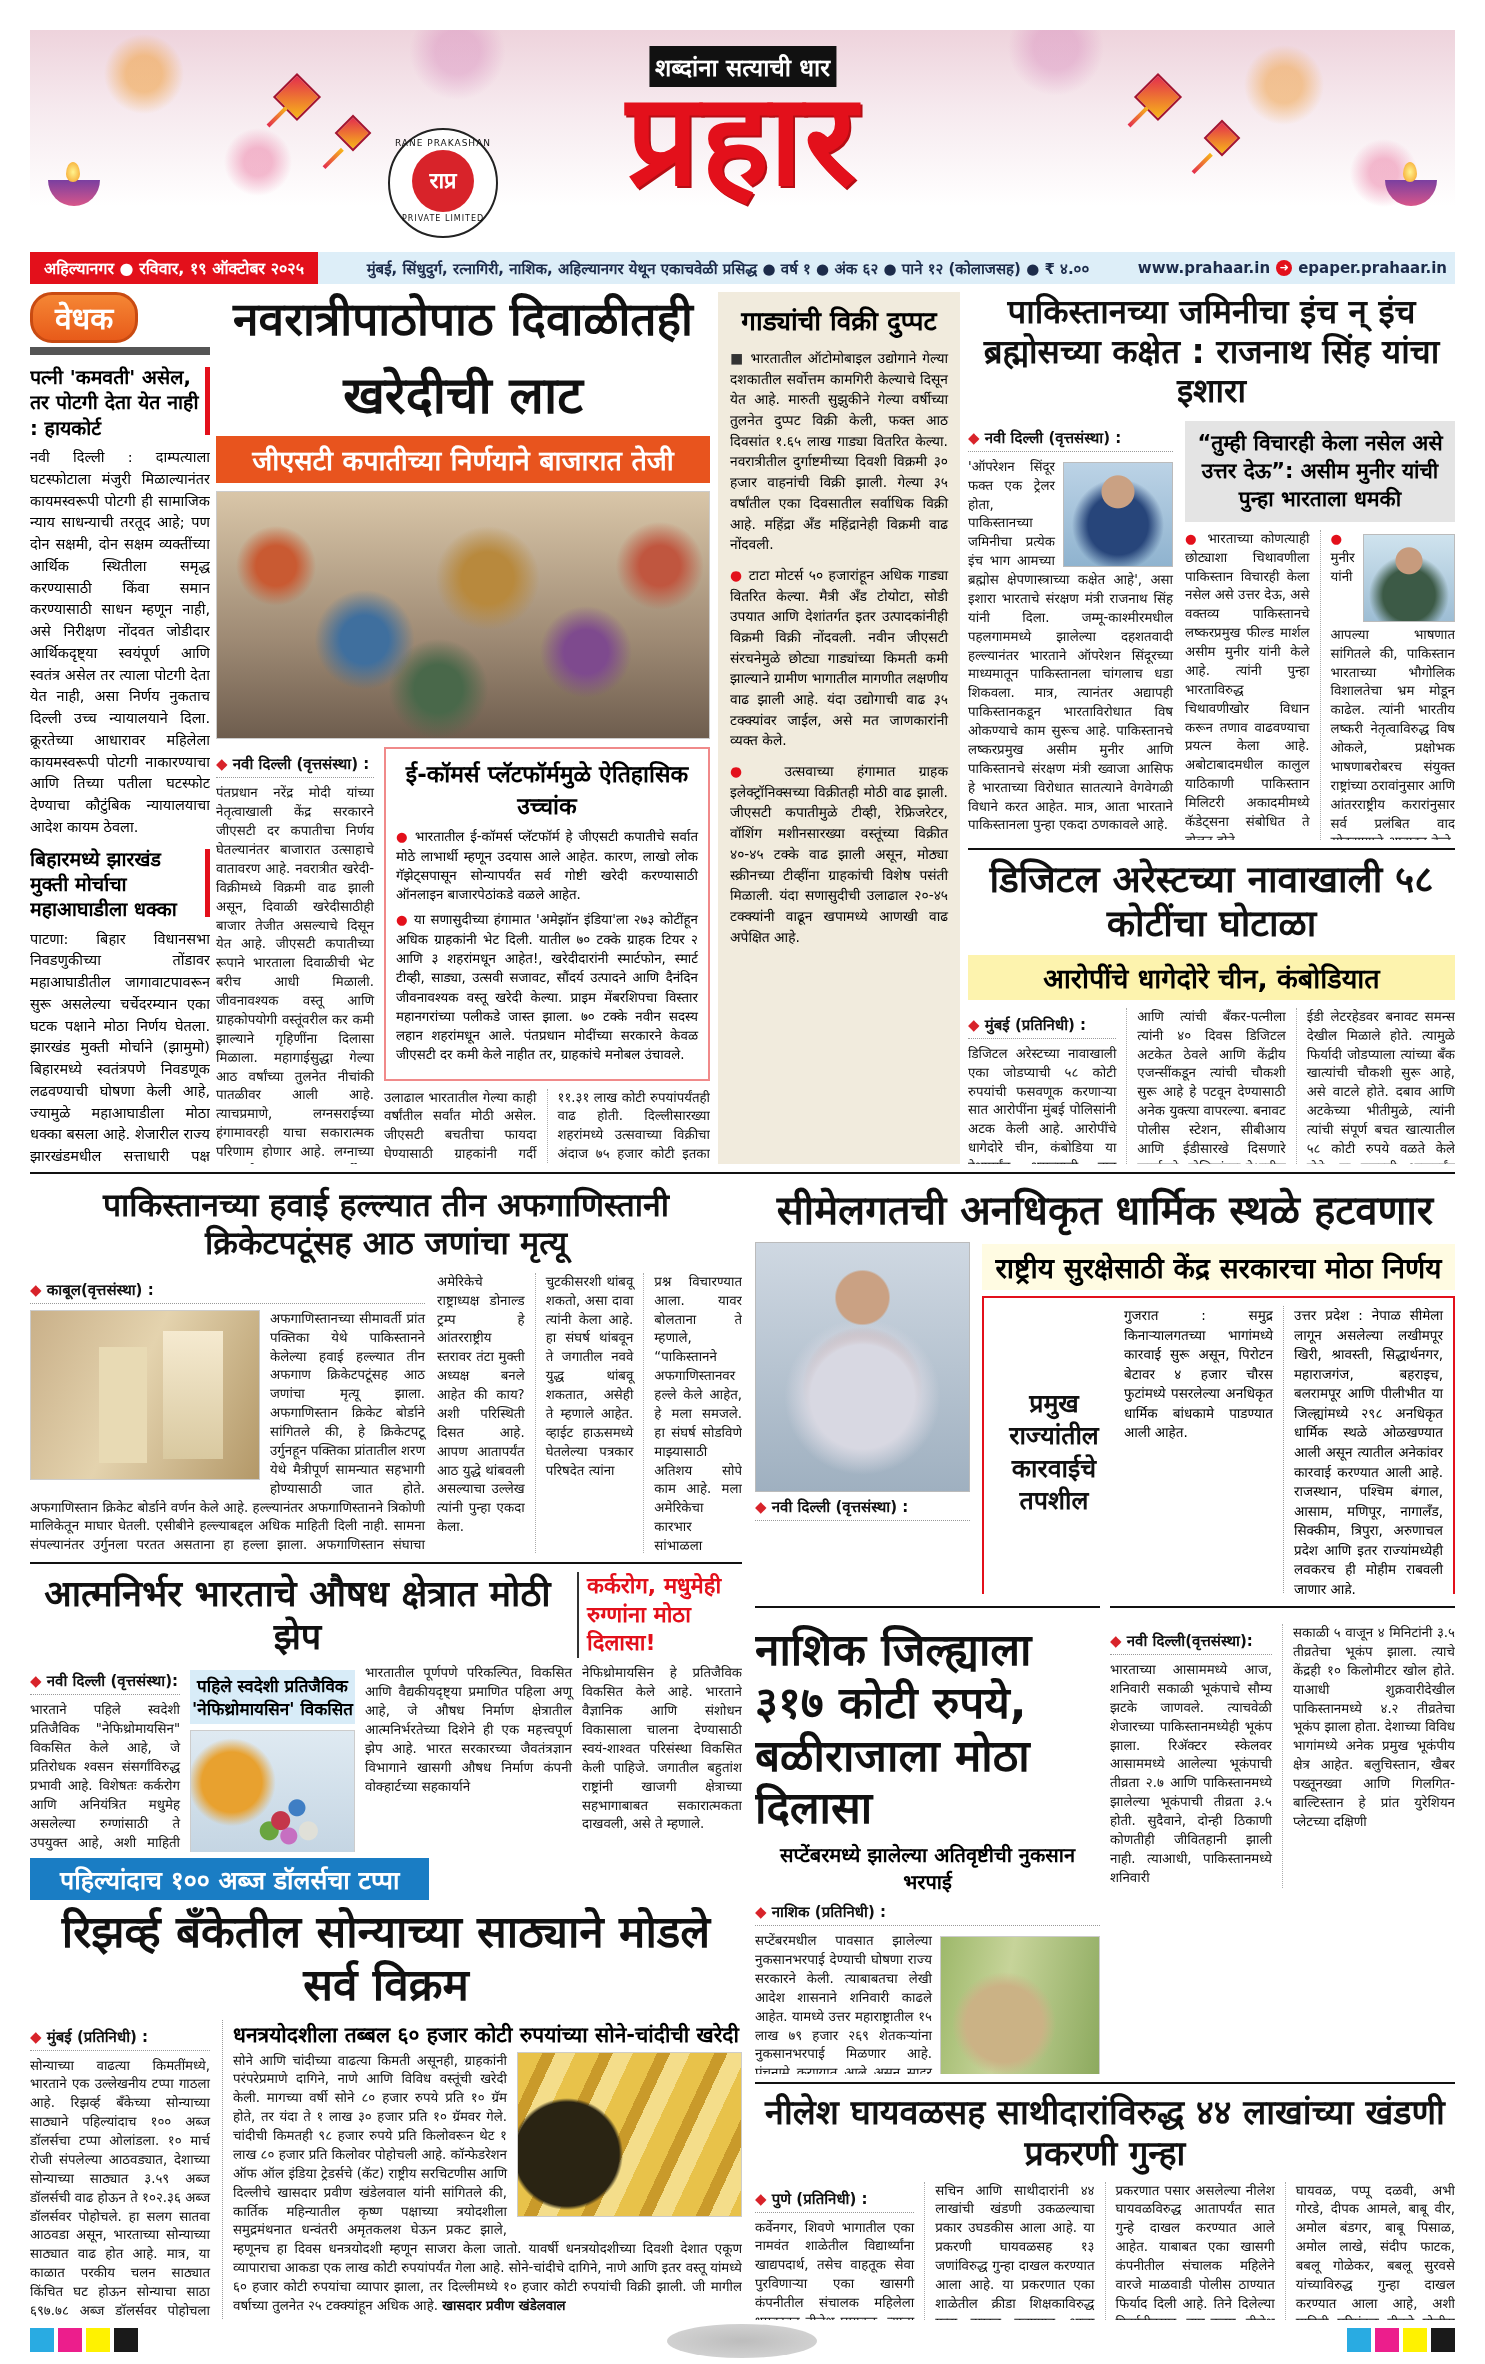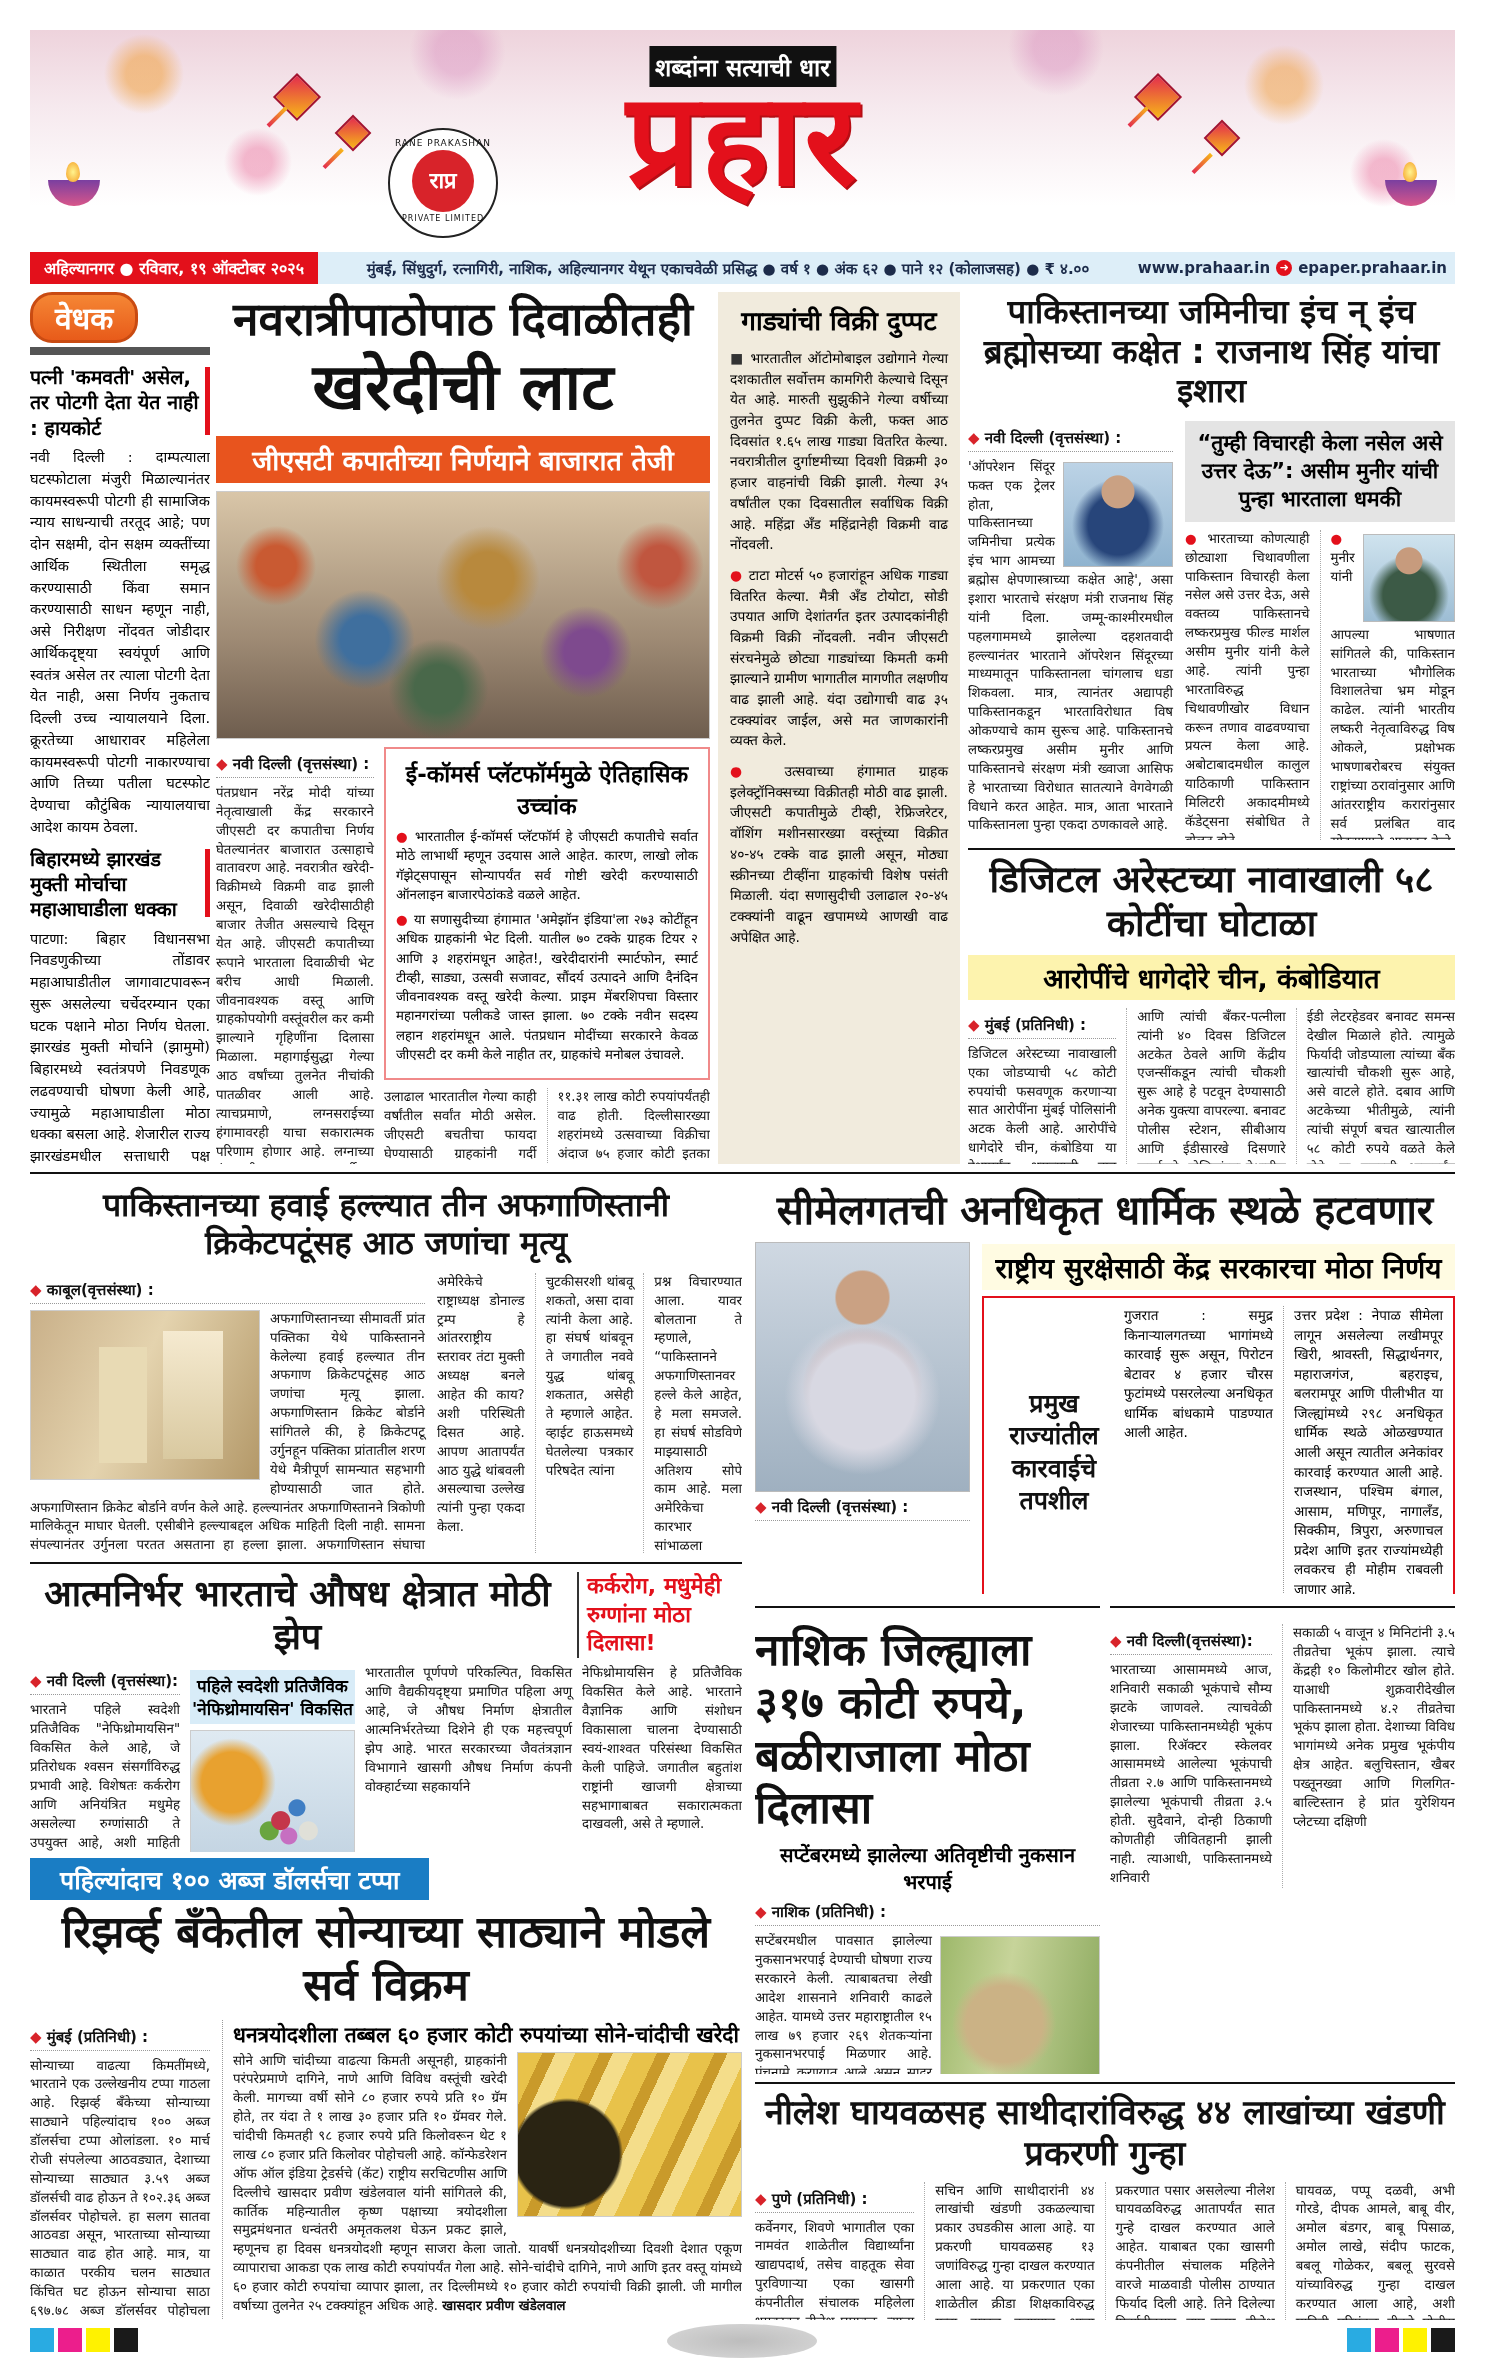--- a/index.html
+++ b/index.html
@@ -66,21 +66,21 @@
   .vedhak-badge { display:inline-block; background:linear-gradient(#f58634,#e85b1a);
     color:#fff; font-weight:900; font-size:30px; padding:2px 22px; border-radius:22px;
     border:3px solid #c94b12; }
   .vedhak-bar { height:8px; background:#555; margin:4px 0 10px 0; }
   .side-head { font-weight:900; font-size:19.5px; line-height:1.3; margin:8px 0 6px 0; position:relative; padding-right:10px; }
   .side-head .redbar { position:absolute; right:-2px; top:2px; width:7px; height:90%; background:#e3101b; }
   .side-body { font-size:14.5px; line-height:1.5; text-align:justify; }
 
   
   .lead-h1 { font-size:46px; text-align:center; font-weight:900; }
-  .lead-h2 { font-size:64px; text-align:center; font-weight:900; margin-top:2px; }
+  .lead-h2 { font-size:51px; text-align:center; font-weight:900; margin-top:18px; }
   .lead-sub { background:#e8541e; color:#fff; font-weight:700; font-size:27px; text-align:center;
     padding:5px 0; margin-top:10px; }
   .market-photo { height:248px; margin-top:8px;
     background:
      radial-gradient(circle at 12% 30%, #c95a32 0 20px, transparent 40px),
      radial-gradient(circle at 30% 60%, #3f6f9e 0 24px, transparent 50px),
      radial-gradient(circle at 55% 35%, #b8893d 0 26px, transparent 52px),
      radial-gradient(circle at 75% 65%, #7e4a8e 0 22px, transparent 46px),
      radial-gradient(circle at 90% 30%, #c0563f 0 20px, transparent 44px),
      radial-gradient(circle at 45% 80%, #49684a 0 24px, transparent 50px),

